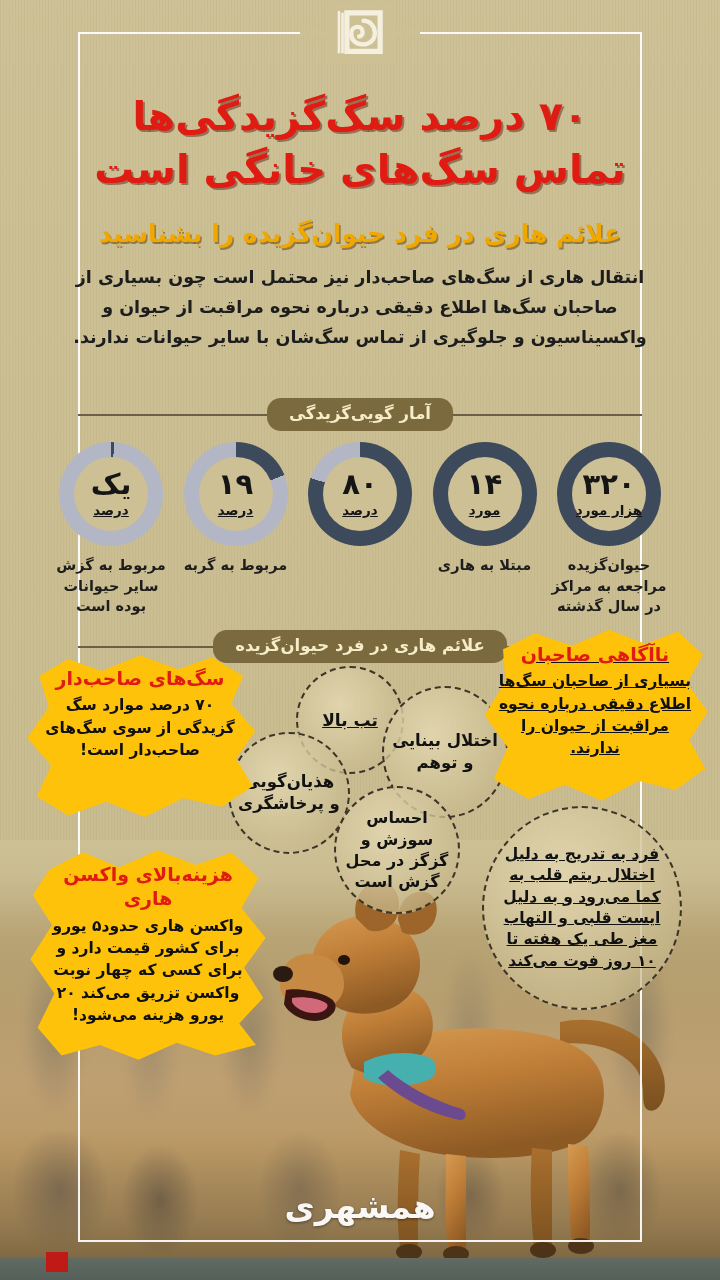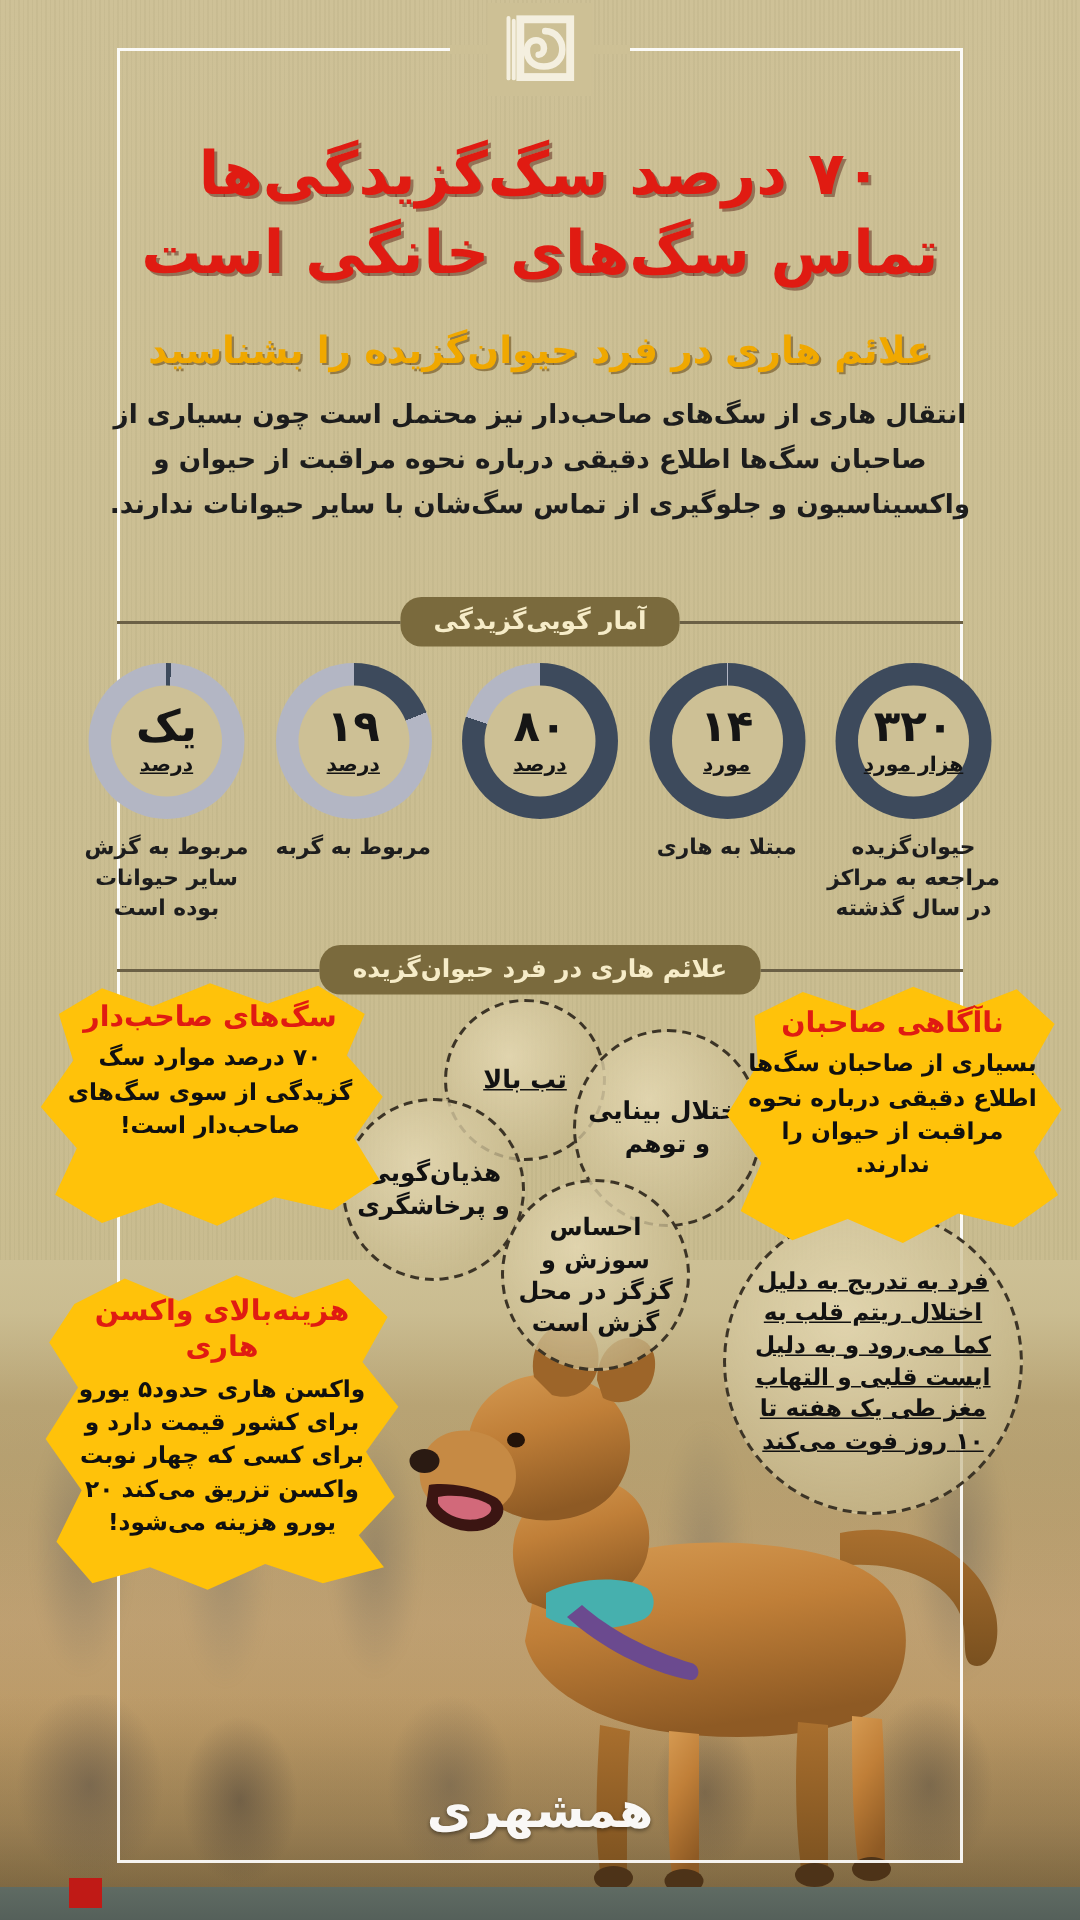--- a/index.html
+++ b/index.html
@@ -349,21 +349,21 @@
   <div class="bubble" style="left:482px;top:806px;width:200px;height:204px;font-size:15.5px;line-height:1.38;padding:14px;text-decoration:underline;">فرد به تدریج به دلیل اختلال ریتم قلب به کما می‌رود و به دلیل ایست قلبی و التهاب مغز طی یک هفته تا ۱۰ روز فوت می‌کند</div>
 
   <div class="callout" style="left:20px;top:652px;width:240px;height:172px;">
     <div class="blob" style="clip-path:polygon(8% 14%, 20% 4%, 34% 11%, 50% 2%, 66% 10%, 80% 3%, 93% 14%, 88% 30%, 98% 46%, 90% 62%, 97% 78%, 84% 90%, 68% 85%, 52% 96%, 36% 87%, 20% 95%, 7% 84%, 13% 66%, 3% 50%, 12% 32%);"></div>
     <div class="inner">
       <h3>سگ‌های صاحب‌دار</h3>
       <p>۷۰ درصد موارد سگ گزیدگی از سوی سگ‌های صاحب‌دار است!</p>
     </div>
   </div>
 
-  <div class="callout" style="left:480px;top:656px;width:230px;height:178px;">
+  <div class="callout" style="left:480px;top:628px;width:230px;height:178px;text-decoration:underline;">
     <div class="blob" style="clip-path:polygon(10% 12%, 24% 3%, 40% 10%, 56% 1%, 72% 9%, 86% 2%, 97% 15%, 90% 31%, 99% 47%, 91% 63%, 98% 79%, 85% 91%, 69% 86%, 53% 97%, 37% 88%, 21% 96%, 6% 85%, 12% 67%, 2% 49%, 11% 30%);"></div>
     <div class="inner">
       <h3>ناآگاهی صاحبان</h3>
       <p>بسیاری از صاحبان سگ‌ها اطلاع دقیقی درباره نحوه مراقبت از حیوان را ندارند.</p>
     </div>
   </div>
 
   <div class="callout" style="left:28px;top:848px;width:240px;height:214px;">
     <div class="blob" style="clip-path:polygon(9% 10%, 23% 2%, 38% 9%, 54% 1%, 70% 8%, 85% 2%, 96% 14%, 89% 28%, 99% 42%, 90% 56%, 98% 70%, 88% 82%, 95% 92%, 78% 97%, 62% 91%, 46% 99%, 30% 92%, 14% 97%, 4% 84%, 11% 68%, 1% 52%, 10% 36%, 2% 22%);"></div>
     <div class="inner">

